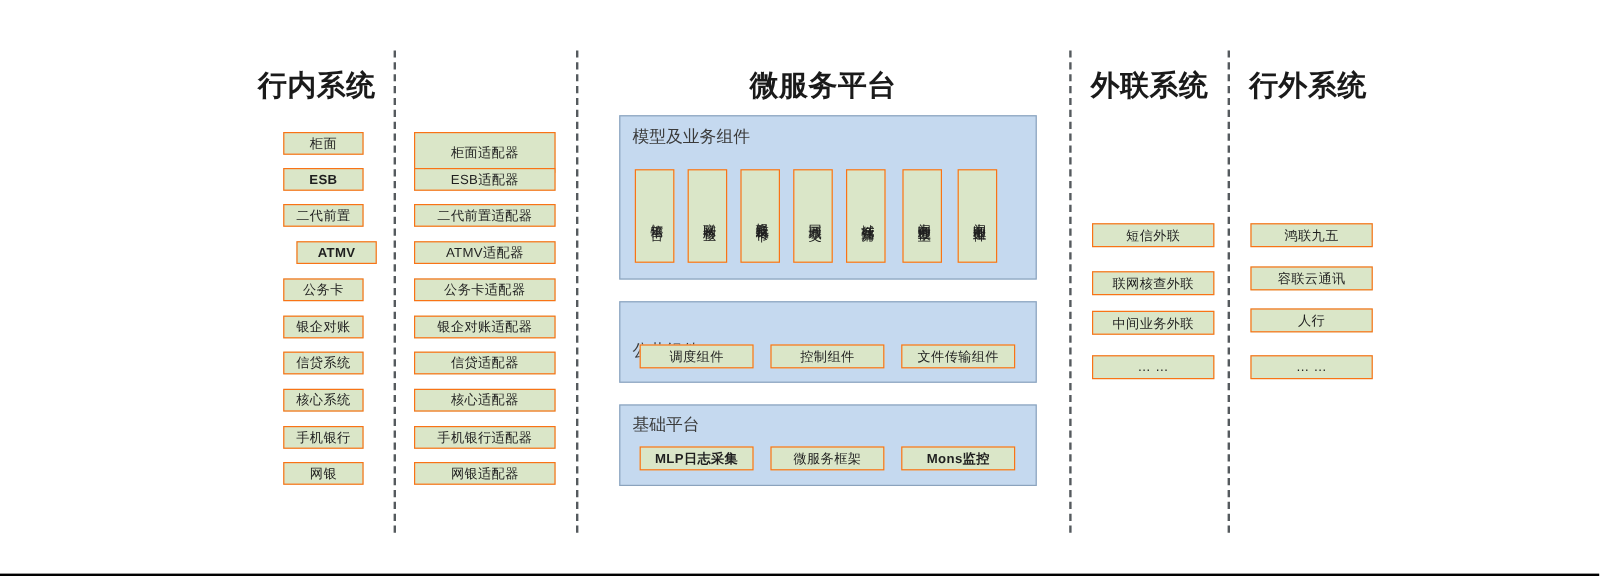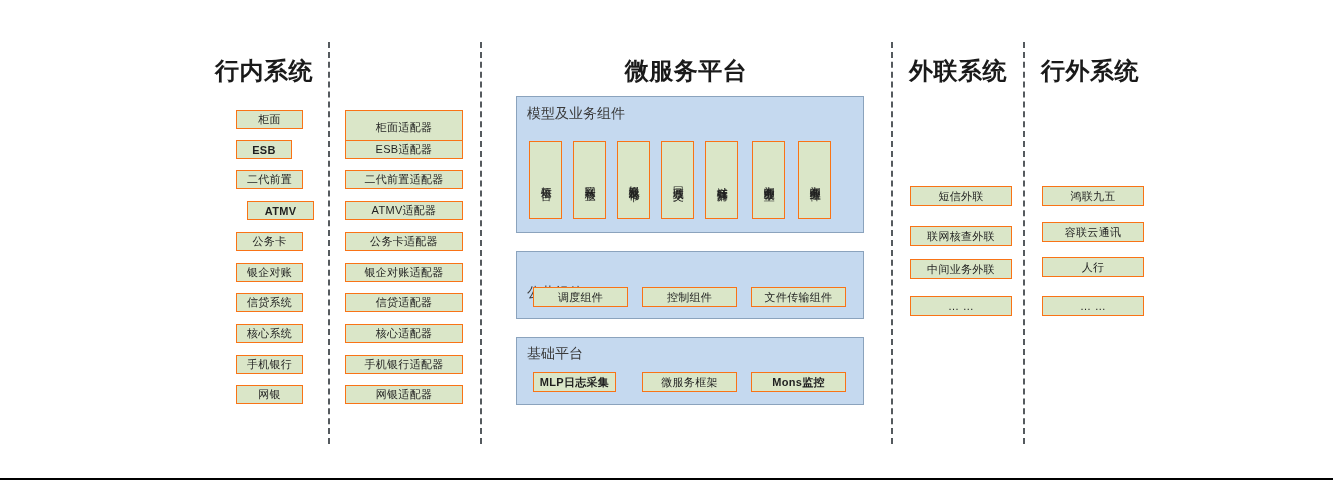--- a/index.html
+++ b/index.html
@@ -98,21 +98,21 @@
   <div class="divider" style="left:480px;"></div>
   <div class="divider" style="left:891px;"></div>
   <div class="divider" style="left:1023px;"></div>
 
   <div class="col-header" style="left:200px; top:55px; width:128px;">行内系统</div>
   <div class="col-header" style="left:482px; top:55px; width:408px;">微服务平台</div>
   <div class="col-header" style="left:893px; top:55px; width:130px;">外联系统</div>
   <div class="col-header" style="left:1025px; top:55px; width:130px;">行外系统</div>
 
   <div class="node" style="left:236px; top:110px; width:67px; height:19px;">柜面</div>
-  <div class="node bold" style="left:236px; top:140px; width:56px; height:19px;text-align:center;">ESB</div>
+  <div class="node bold" style="left:236px; top:140px; width:67px; height:19px;text-align:center;">ESB</div>
   <div class="node" style="left:236px; top:170px; width:67px; height:19px;">二代前置</div>
   <div class="node bold" style="left:247px; top:201px; width:67px; height:19px;">ATMV</div>
   <div class="node" style="left:236px; top:232px; width:67px; height:19px;">公务卡</div>
   <div class="node" style="left:236px; top:263px; width:67px; height:19px;">银企对账</div>
   <div class="node" style="left:236px; top:293px; width:67px; height:19px;">信贷系统</div>
   <div class="node" style="left:236px; top:324px; width:67px; height:19px;">核心系统</div>
   <div class="node" style="left:236px; top:355px; width:67px; height:19px;">手机银行</div>
   <div class="node" style="left:236px; top:385px; width:67px; height:19px;">网银</div>
 
   <div class="node" style="left:345px; top:110px; width:118px; height:34px;">柜面适配器</div>
@@ -137,21 +137,21 @@
   <div class="node vert" style="left:798px; top:141px; width:33px; height:78px;">中间业务组件</div>
 
   <div class="panel" style="left:516px; top:251px; width:348px; height:68px;"></div>
   <div class="panel-title" style="left:527px; top:259px;margin-top:25px;">公共组件</div>
   <div class="node" style="left:533px; top:287px; width:95px; height:20px;">调度组件</div>
   <div class="node" style="left:642px; top:287px; width:95px; height:20px;">控制组件</div>
   <div class="node" style="left:751px; top:287px; width:95px; height:20px;">文件传输组件</div>
 
   <div class="panel" style="left:516px; top:337px; width:348px; height:68px;"></div>
   <div class="panel-title" style="left:527px; top:345px;">基础平台</div>
-  <div class="node bold" style="left:533px; top:372px; width:83px; height:20px;">MLP日志采集</div>
+  <div class="node bold" style="left:533px; top:372px; width:95px; height:20px;">MLP日志采集</div>
   <div class="node" style="left:642px; top:372px; width:95px; height:20px;">微服务框架</div>
   <div class="node bold" style="left:751px; top:372px; width:95px; height:20px;">Mons监控</div>
 
   <div class="node" style="left:910px; top:186px; width:102px; height:20px;">短信外联</div>
   <div class="node" style="left:910px; top:226px; width:102px; height:20px;">联网核查外联</div>
   <div class="node" style="left:910px; top:259px; width:102px; height:20px;">中间业务外联</div>
   <div class="node" style="left:910px; top:296px; width:102px; height:20px;">… …</div>
 
   <div class="node" style="left:1042px; top:186px; width:102px; height:20px;">鸿联九五</div>
   <div class="node" style="left:1042px; top:222px; width:102px; height:20px;">容联云通讯</div>

